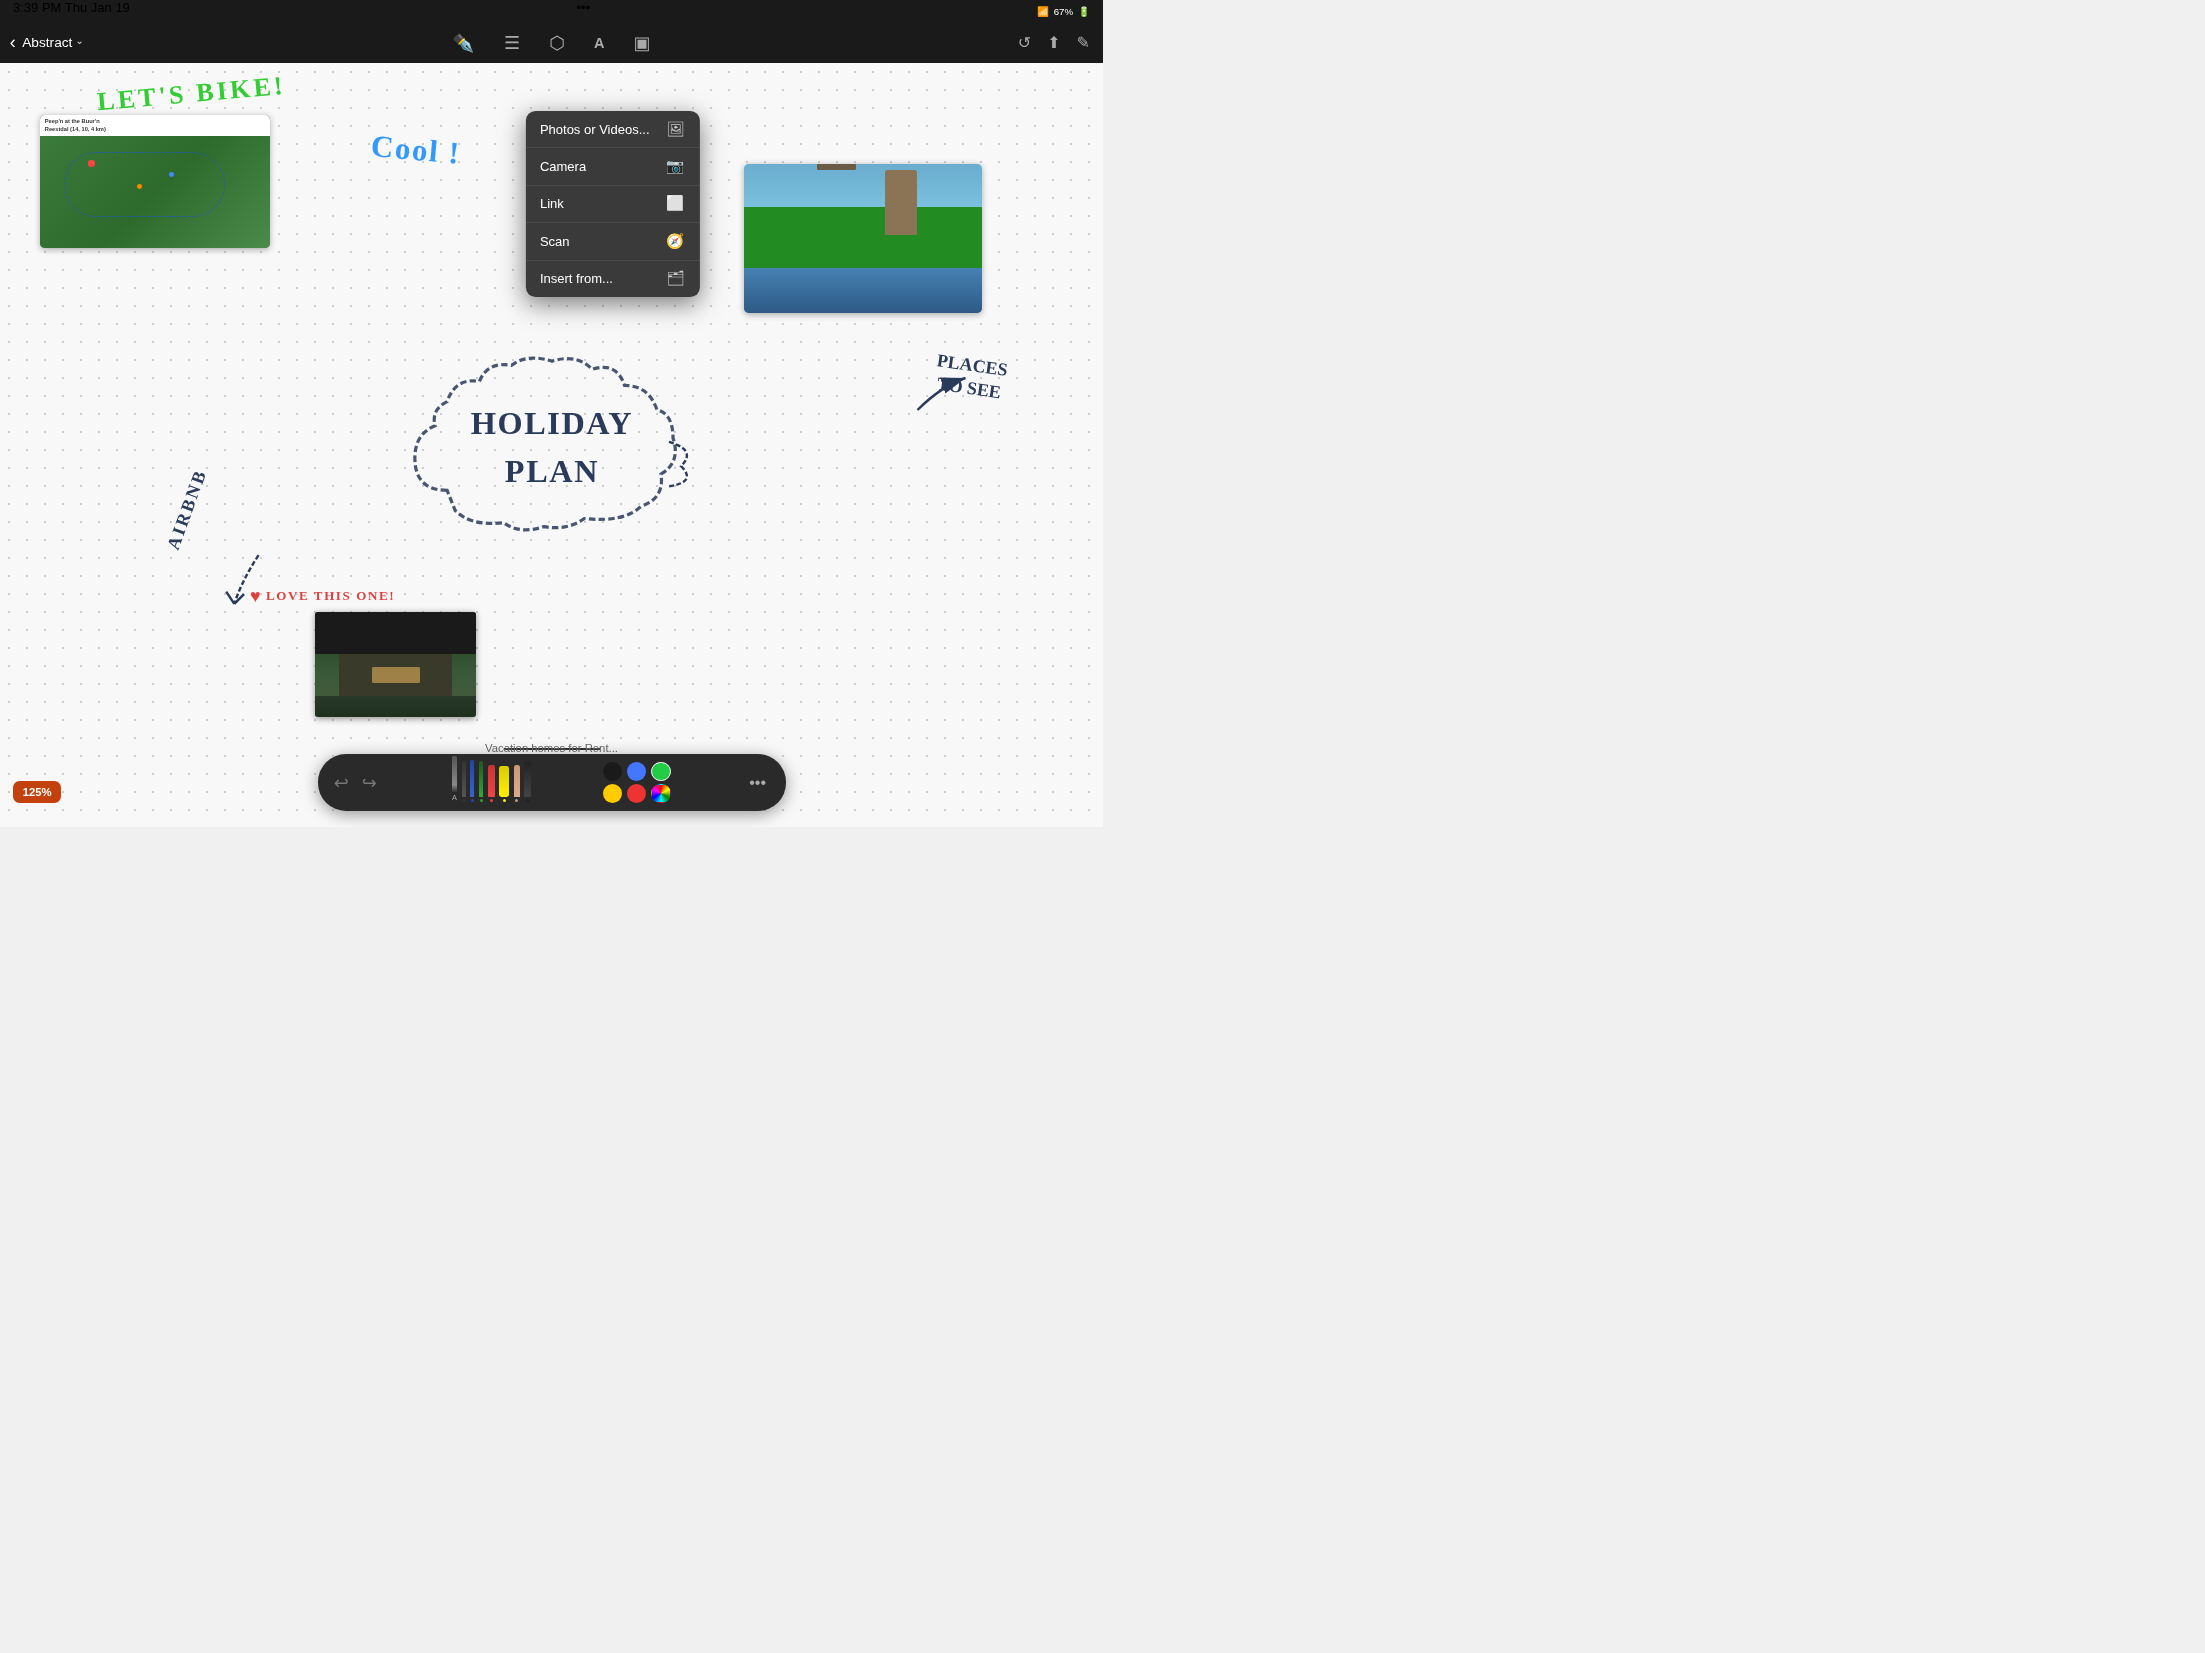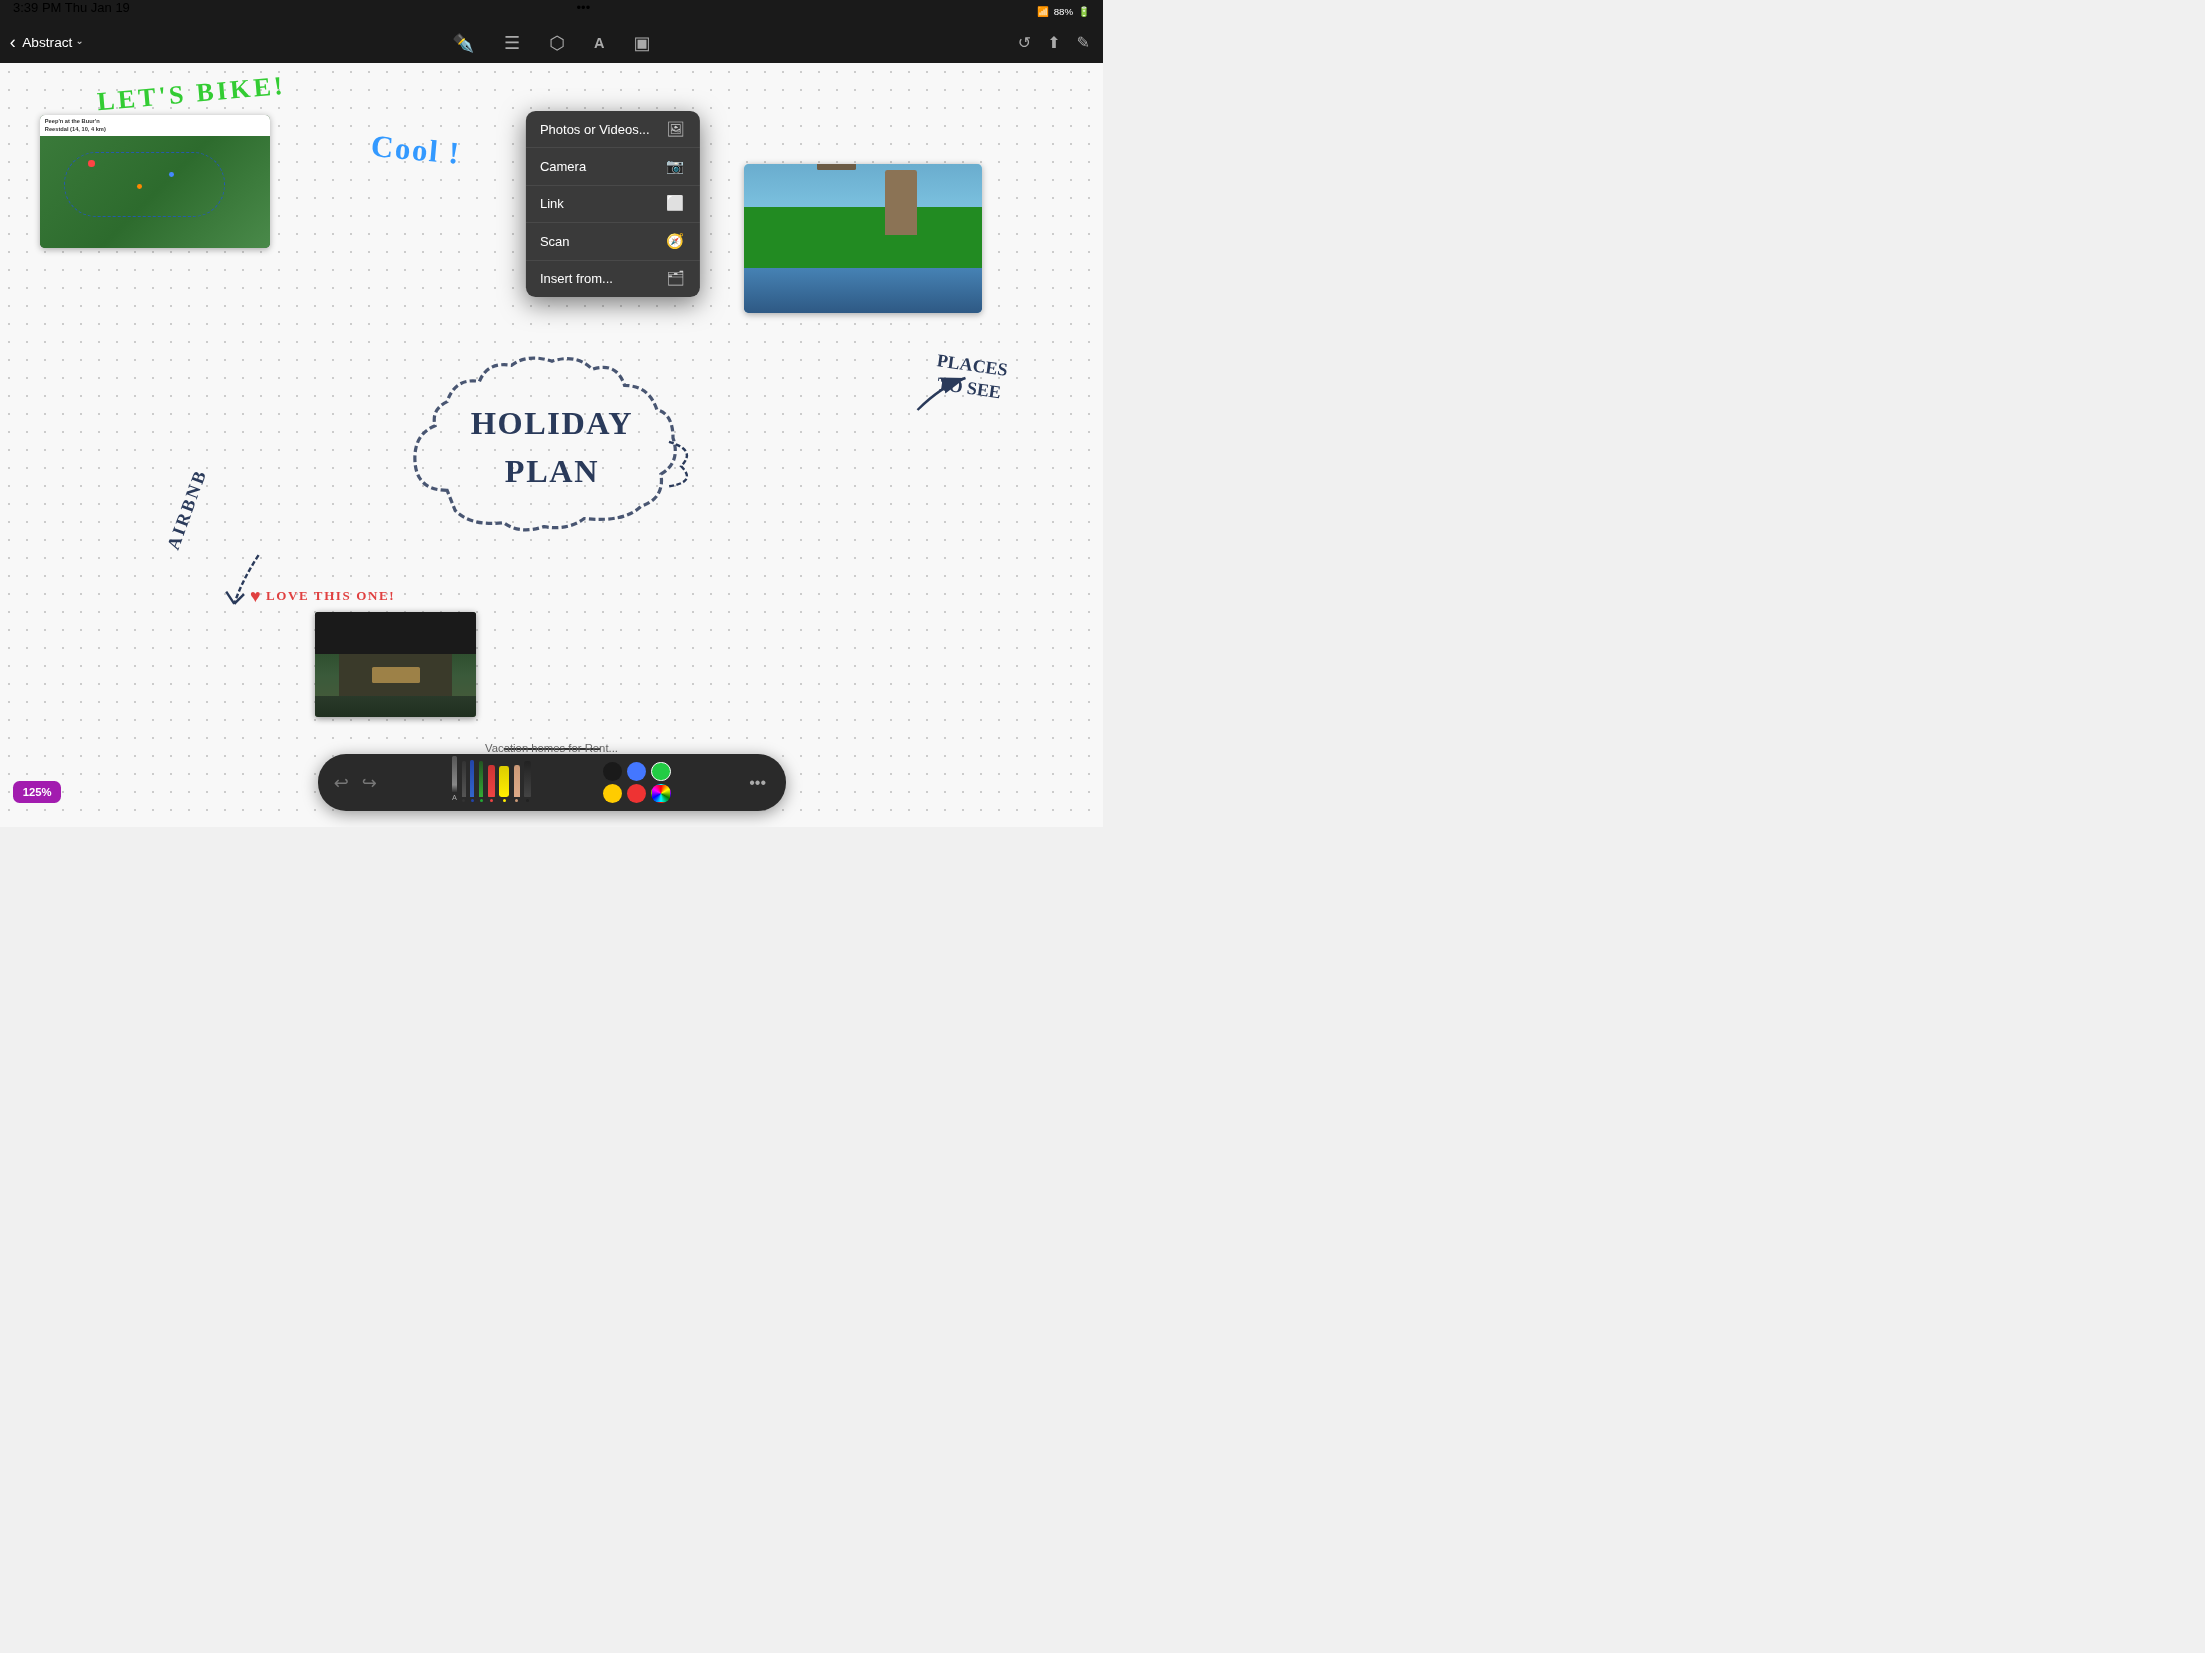--- a/index.html
+++ b/index.html
@@ -483,38 +483,38 @@
       font-size: 16px;
       cursor: pointer;
       padding: 3.2px 6.5px;
     }
 
     
     #zoom-indicator {
       position: absolute;
       bottom: 24px;
       left: 13px;
-      background: #a21caf;
+      background: #c2410c;
       color: #fff;
       padding: 4.8px 9.7px;
       border-radius: 6.5px;
       font-size: 11.3px;
       font-weight: 600;
       z-index: 150;
     }
   </style>
 </head>
 <body>
 
 <div id="status-bar">
   <span>3:39 PM  Thu Jan 19</span>
   <span>•••</span>
   <div class="status-right">
     <span>📶</span>
-    <span>88%</span>
+    <span>67%</span>
     <span>🔋</span>
   </div>
 </div>
 
 <div id="nav-bar">
   <div id="nav-left">
     <span id="back-btn">‹</span>
     <div id="doc-title">
       <span>Abstract</span>
       <span class="chevron">⌄</span>

